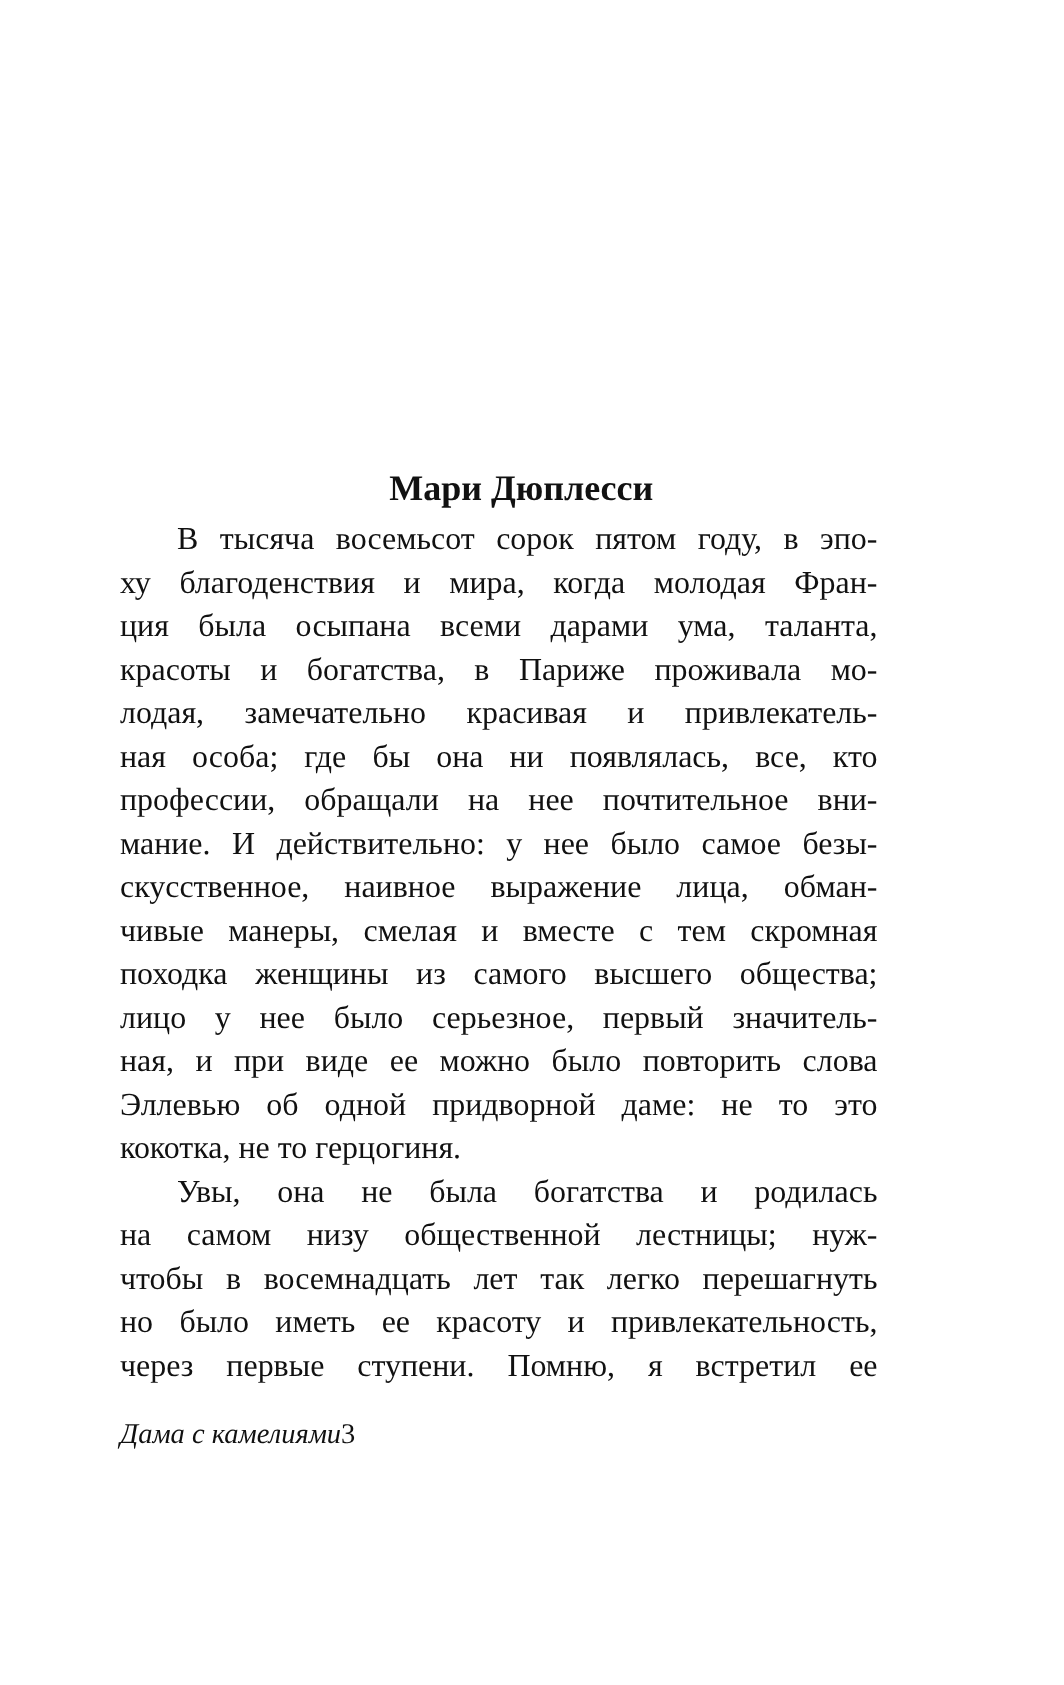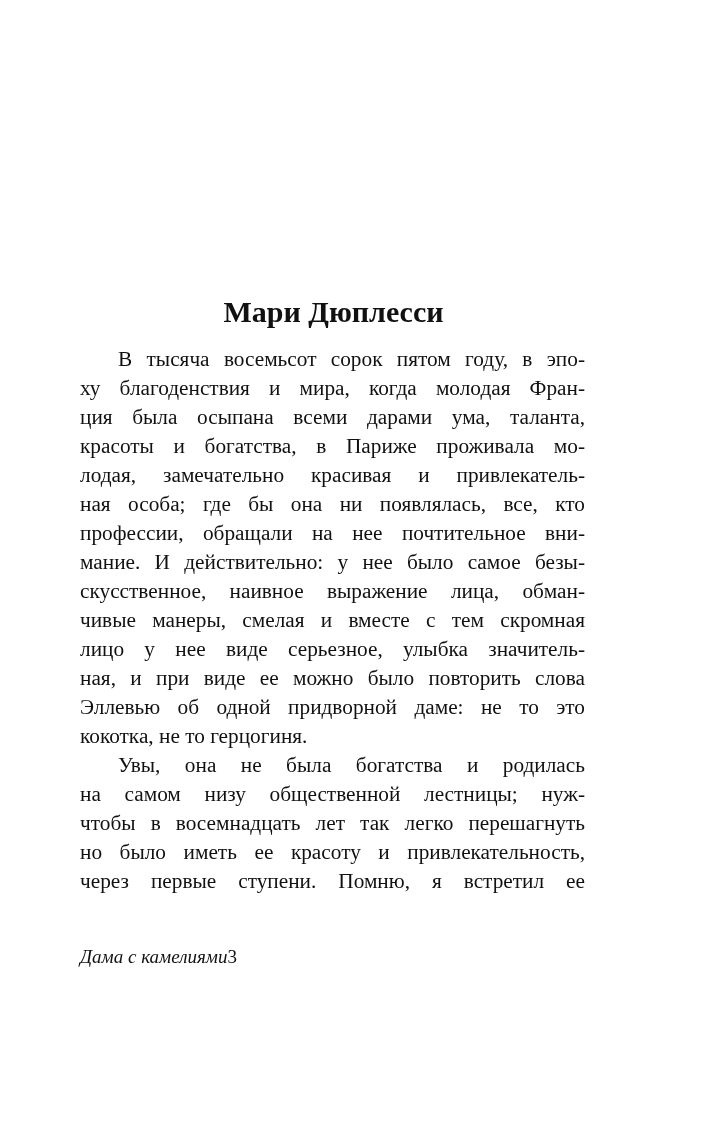--- a/index.html
+++ b/index.html
@@ -20,23 +20,23 @@
       left: 0; top: 0;
       width: 709px; height: 1123px;
     }
     .chapter-title {
       position: absolute;
       left: 80px;
       width: 505px;
       top: 294px;
       text-align: center;
       font-weight: bold;
-      font-size: 30px;
+      font-size: 24px;
       line-height: 34px;
-      margin: 1px;
+      margin: 15px;
     }
     .body-text {
       position: absolute;
       left: 80px;
       top: 345px;
       width: 505px;
     }
     .line {
       display: block;
       font-size: 21.3px;
@@ -82,21 +82,22 @@
       <span class="line indent">В тысяча восемьсот сорок пятом году, в эпо-</span>
       <span class="line">ху благоденствия и мира, когда молодая Фран-</span>
       <span class="line">ция была осыпана всеми дарами ума, таланта,</span>
       <span class="line">красоты и богатства, в Париже проживала мо-</span>
       <span class="line">лодая, замечательно красивая и привлекатель-</span>
       <span class="line">ная особа; где бы она ни появлялась, все, кто</span>
       <span class="line">профессии, обращали на нее почтительное вни-</span>
       <span class="line">мание. И действительно: у нее было самое безы-</span>
       <span class="line">скусственное, наивное выражение лица, обман-</span>
       <span class="line">чивые манеры, смелая и вместе с тем скромная</span>
-      <span class="line">лицо у нее виде серьезное, улыбка значитель-</span>
+      <span class="line">походка женщины из самого высшего общества;</span>
+      <span class="line">лицо у нее было серьезное, первый значитель-</span>
       <span class="line">ная, и при виде ее можно было повторить слова</span>
       <span class="line">Эллевью об одной придворной даме: не то это</span>
       <span class="line last">кокотка, не то герцогиня.</span>
     </div>
 
     <div>
       <span class="line indent">Увы, она не была богатства и родилась</span>
       <span class="line">на самом низу общественной лестницы; нуж-</span>
       <span class="line">чтобы в восемнадцать лет так легко перешагнуть</span>
       <span class="line">но было иметь ее красоту и привлекательность,</span>

